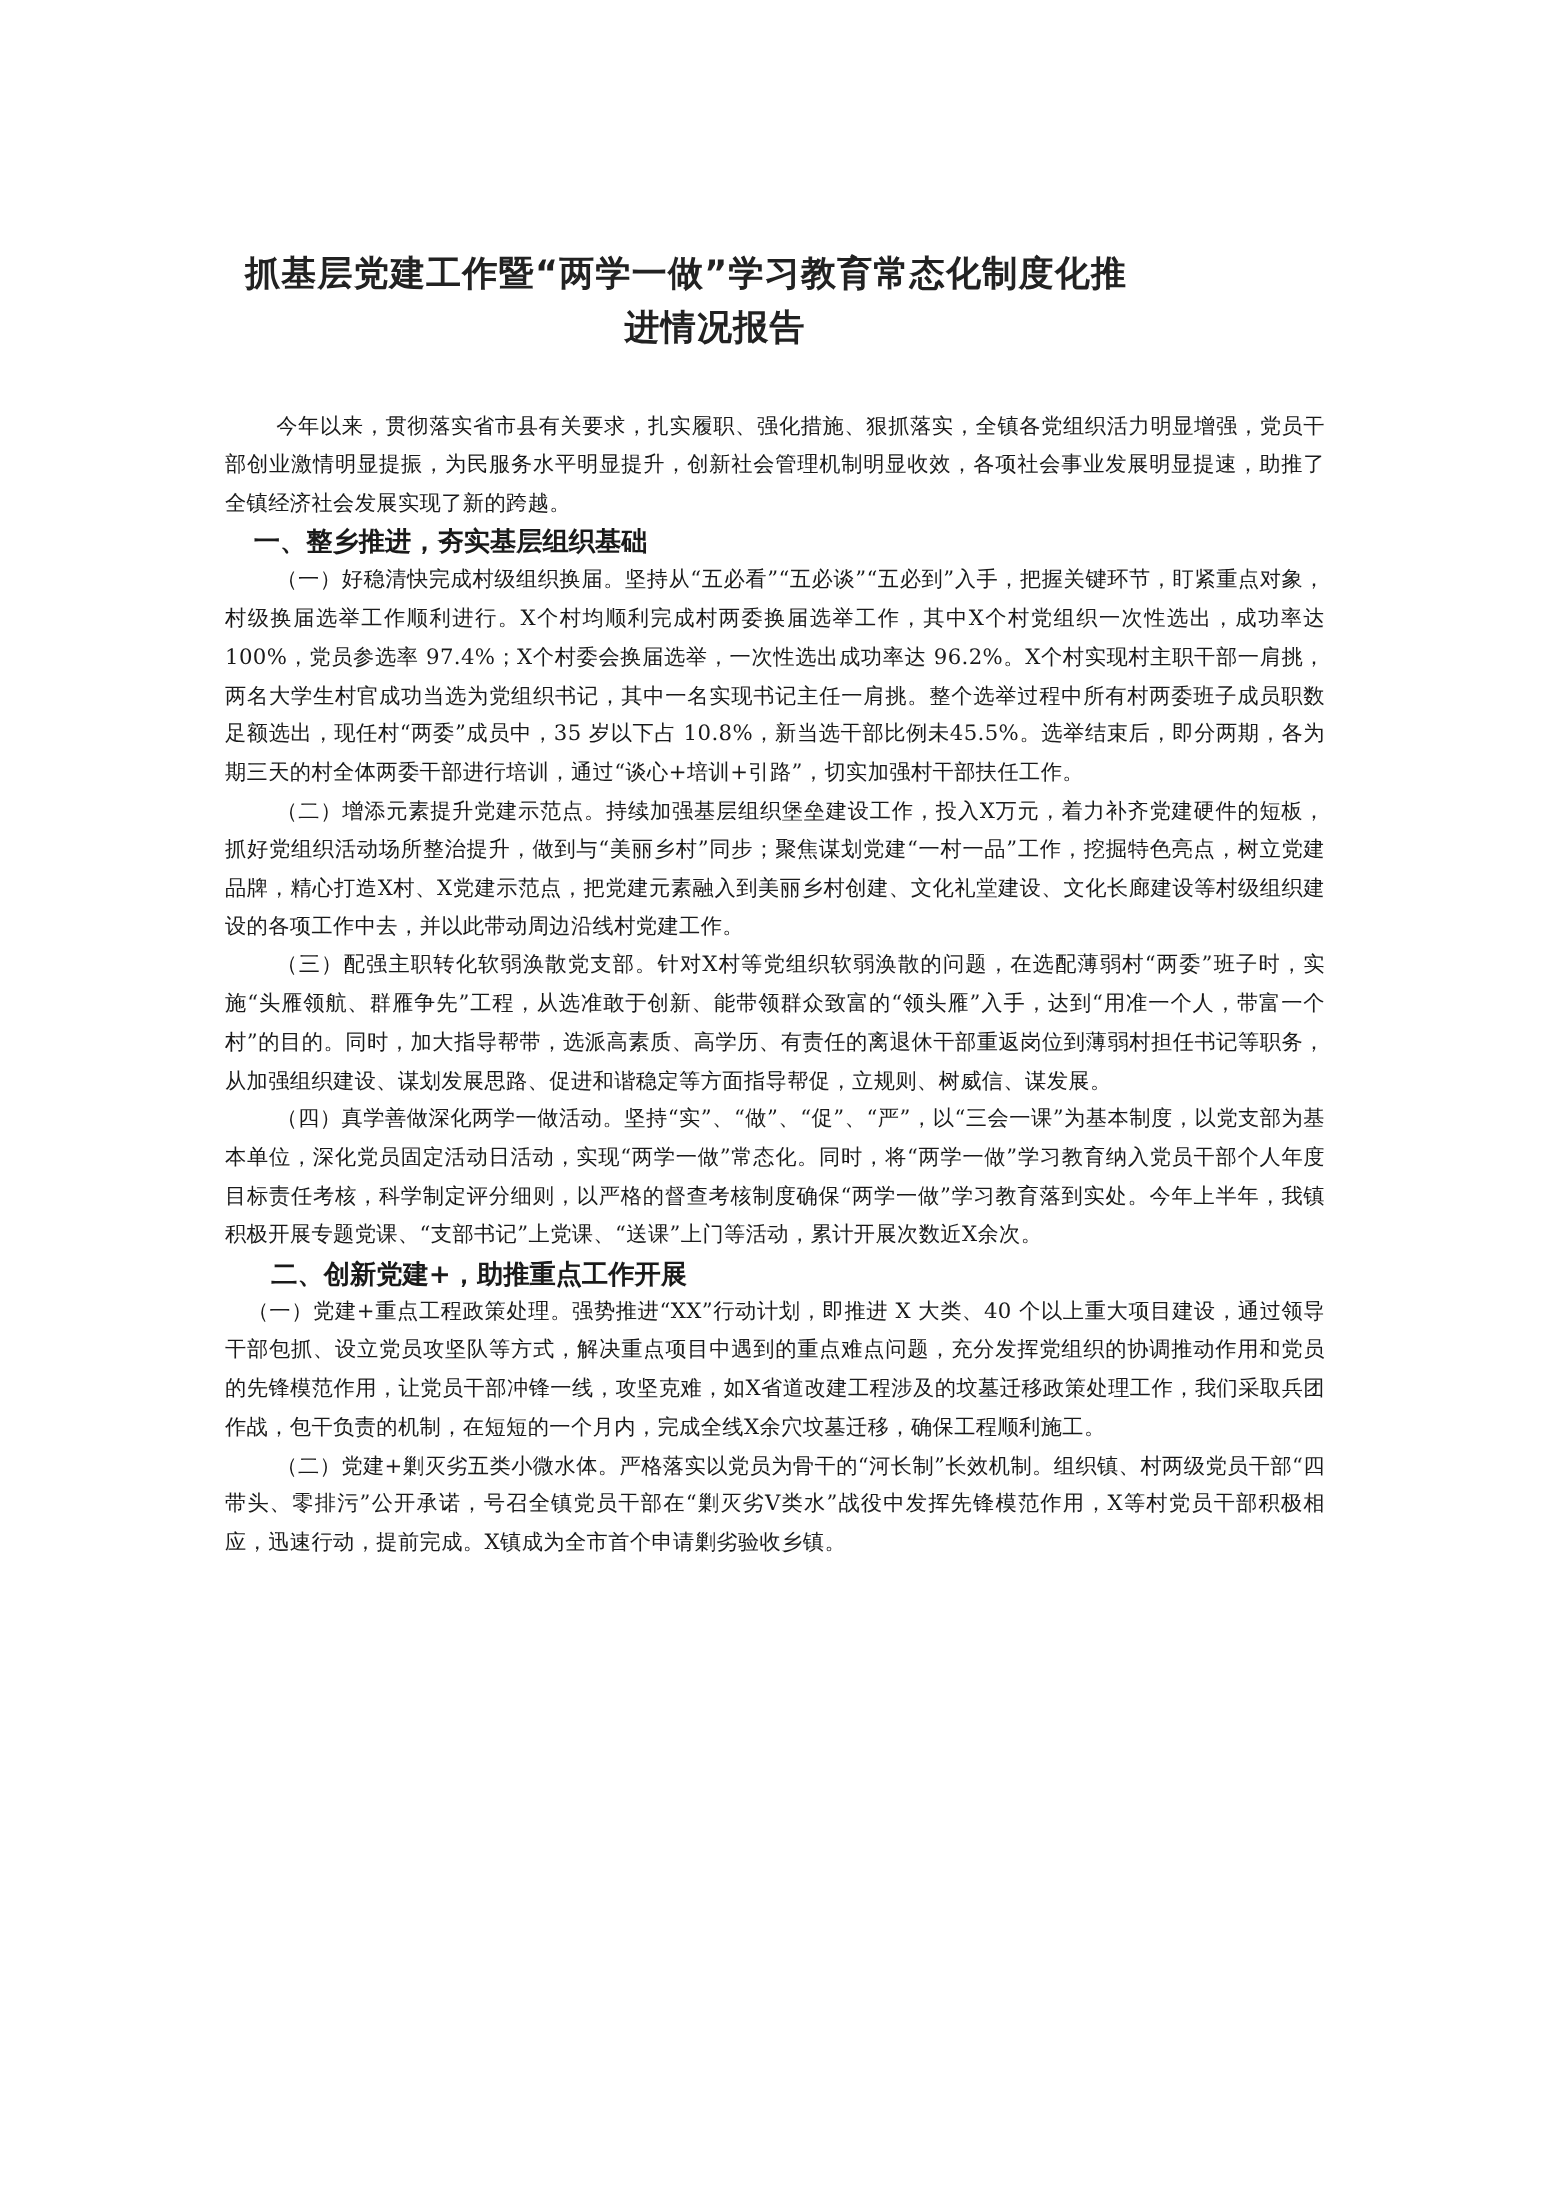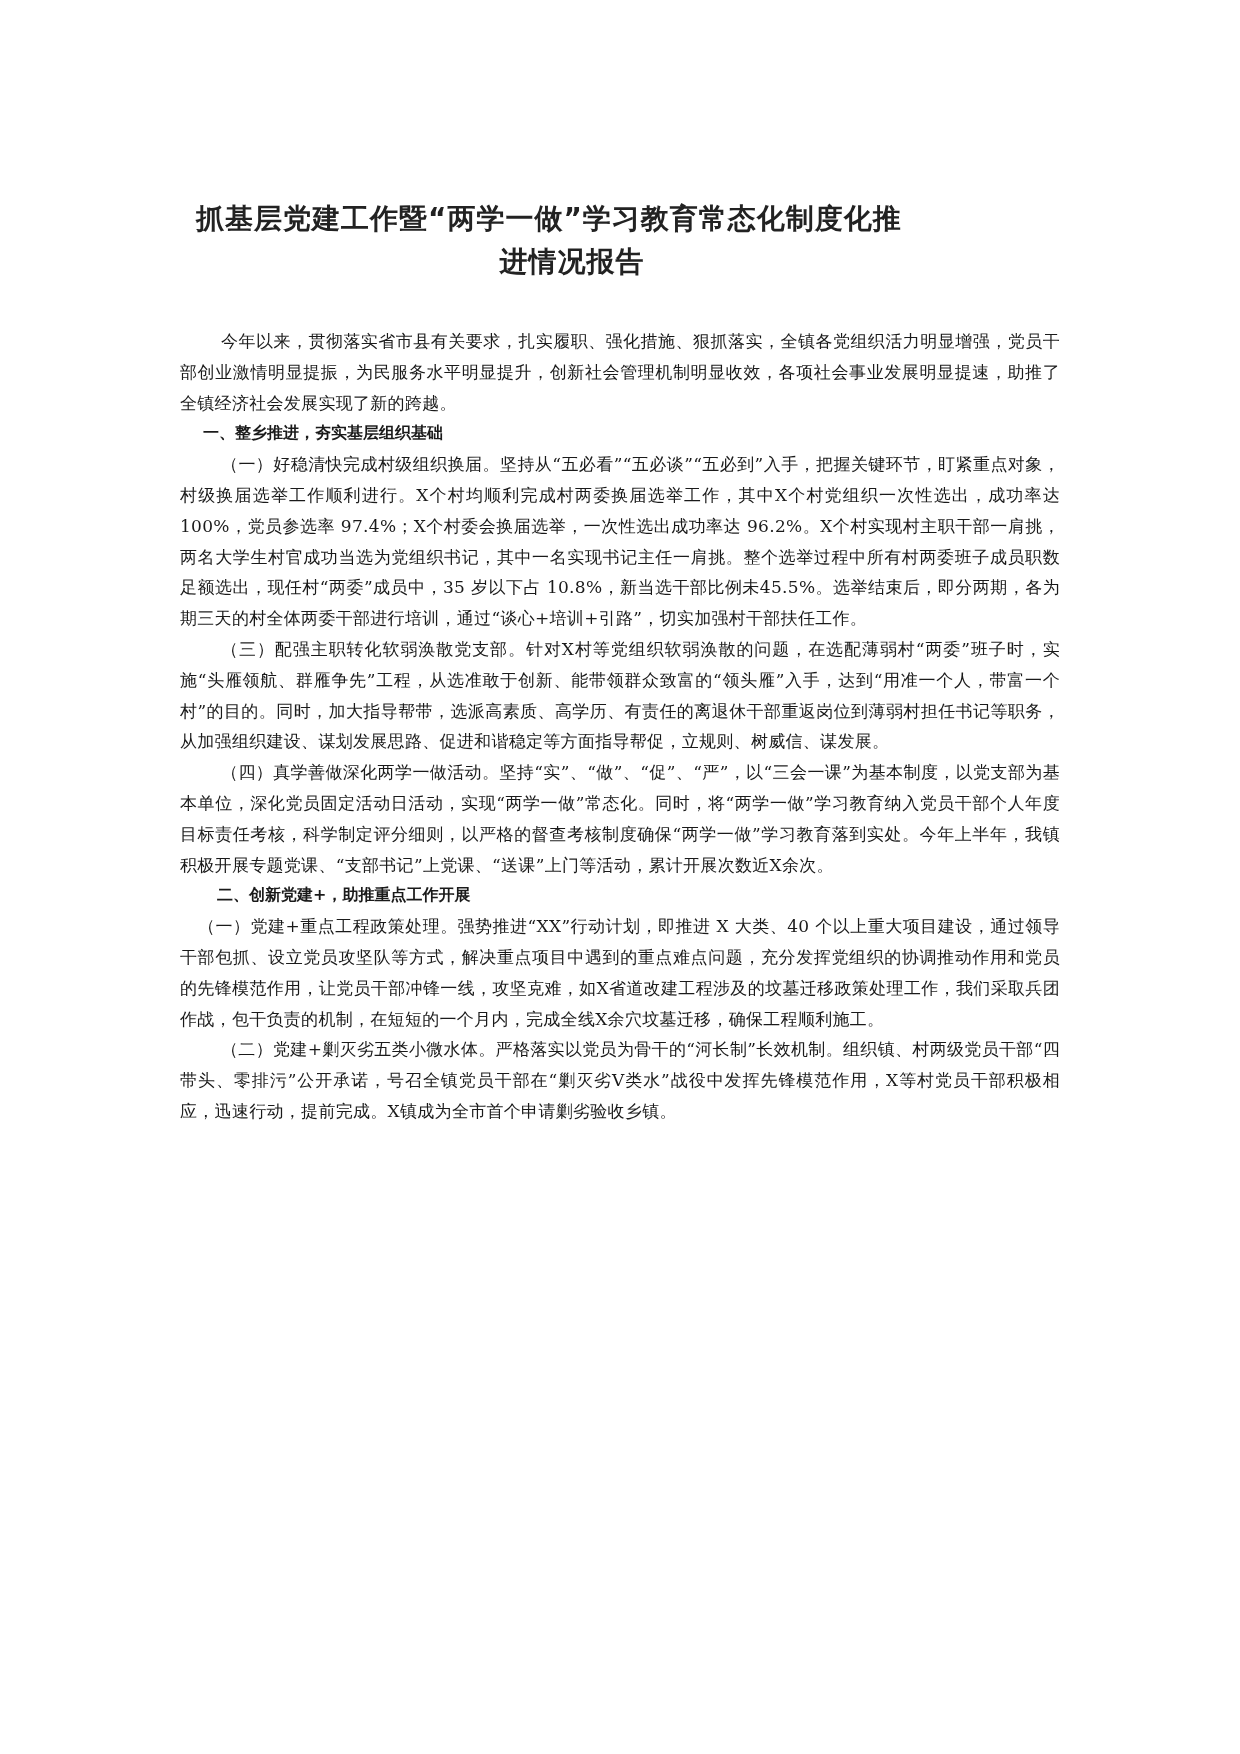--- a/index.html
+++ b/index.html
@@ -5,37 +5,38 @@
   html, body { margin: 0; padding: 0; background: #ffffff; }
   body { width: 1240px; height: 1754px; position: relative; overflow: hidden;
          font-family: "DejaVu Serif", "Liberation Serif", serif; color: #1a1a1a; }
   .page { position: absolute; left: 0; top: 0; width: 1240px; height: 1754px; background: #fff; }
   .title { position: absolute; left: 180px; width: 880px; font-family: "DejaVu Sans", "Liberation Sans", sans-serif;
            font-weight: bold; font-size: 28px; color: #222; letter-spacing: 1px; white-space: nowrap; }
   .title.t1 { top: 178px; left: 196px; margin-top: 22px; }
   .title.t2 { top: 243px; left: 0; width: 1144px; text-align: center; }
   .body { position: absolute; left: 180px; top: 326px; width: 880px; }
   .p { font-size: 17px; line-height: 30.8px; margin: 0; text-align: justify; text-indent: 41px; letter-spacing: 0.3px; }
-  .h { font-family: "DejaVu Sans", "Liberation Sans", sans-serif; font-weight: bold; font-size: 16px;
+  .h { font-family: "DejaVu Sans", "Liberation Sans", sans-serif; font-weight: bold; font-size: 21px;
        line-height: 30.8px; margin: 0; text-indent: 23px; }
   .h.h2 { text-indent: 37px; }
   .p.sm-indent { text-indent: 18px; }
 </style>
 </head>
 <body>
 
 <div class="page">
   <div class="title t1">抓基层党建工作暨“两学一做”学习教育常态化制度化推</div>
   <div class="title t2">进情况报告</div>
 
   <div class="body">
     <p class="p">今年以来，贯彻落实省市县有关要求，扎实履职、强化措施、狠抓落实，全镇各党组织活力明显增强，党员干部创业激情明显提振，为民服务水平明显提升，创新社会管理机制明显收效，各项社会事业发展明显提速，助推了全镇经济社会发展实现了新的跨越。</p>
 
     <p class="h">一、整乡推进，夯实基层组织基础</p>
     <p class="p">（一）好稳清快完成村级组织换届。坚持从“五必看”“五必谈”“五必到”入手，把握关键环节，盯紧重点对象，村级换届选举工作顺利进行。X个村均顺利完成村两委换届选举工作，其中X个村党组织一次性选出，成功率达100%，党员参选率 97.4%；X个村委会换届选举，一次性选出成功率达 96.2%。X个村实现村主职干部一肩挑，两名大学生村官成功当选为党组织书记，其中一名实现书记主任一肩挑。整个选举过程中所有村两委班子成员职数足额选出，现任村“两委”成员中，35 岁以下占 10.8%，新当选干部比例未45.5%。选举结束后，即分两期，各为期三天的村全体两委干部进行培训，通过“谈心+培训+引路”，切实加强村干部扶任工作。</p>
+    <p class="p">（二）增添元素提升党建示范点。持续加强基层组织堡垒建设工作，投入X万元，着力补齐党建硬件的短板，抓好党组织活动场所整治提升，做到与“美丽乡村”同步；聚焦谋划党建“一村一品”工作，挖掘特色亮点，树立党建品牌，精心打造X村、X党建示范点，把党建元素融入到美丽乡村创建、文化礼堂建设、文化长廊建设等村级组织建设的各项工作中去，并以此带动周边沿线村党建工作。</p>
     <p class="p">（三）配强主职转化软弱涣散党支部。针对X村等党组织软弱涣散的问题，在选配薄弱村“两委”班子时，实施“头雁领航、群雁争先”工程，从选准敢于创新、能带领群众致富的“领头雁”入手，达到“用准一个人，带富一个村”的目的。同时，加大指导帮带，选派高素质、高学历、有责任的离退休干部重返岗位到薄弱村担任书记等职务，从加强组织建设、谋划发展思路、促进和谐稳定等方面指导帮促，立规则、树威信、谋发展。</p>
     <p class="p">（四）真学善做深化两学一做活动。坚持“实”、“做”、“促”、“严”，以“三会一课”为基本制度，以党支部为基本单位，深化党员固定活动日活动，实现“两学一做”常态化。同时，将“两学一做”学习教育纳入党员干部个人年度目标责任考核，科学制定评分细则，以严格的督查考核制度确保“两学一做”学习教育落到实处。今年上半年，我镇积极开展专题党课、“支部书记”上党课、“送课”上门等活动，累计开展次数近X余次。</p>
 
     <p class="h h2">二、创新党建+，助推重点工作开展</p>
     <p class="p sm-indent">（一）党建+重点工程政策处理。强势推进“XX”行动计划，即推进 X 大类、40 个以上重大项目建设，通过领导干部包抓、设立党员攻坚队等方式，解决重点项目中遇到的重点难点问题，充分发挥党组织的协调推动作用和党员的先锋模范作用，让党员干部冲锋一线，攻坚克难，如X省道改建工程涉及的坟墓迁移政策处理工作，我们采取兵团作战，包干负责的机制，在短短的一个月内，完成全线X余穴坟墓迁移，确保工程顺利施工。</p>
     <p class="p">（二）党建+剿灭劣五类小微水体。严格落实以党员为骨干的“河长制”长效机制。组织镇、村两级党员干部“四带头、零排污”公开承诺，号召全镇党员干部在“剿灭劣V类水”战役中发挥先锋模范作用，X等村党员干部积极相应，迅速行动，提前完成。X镇成为全市首个申请剿劣验收乡镇。</p>
   </div>
 </div>
 
 </body></html>

